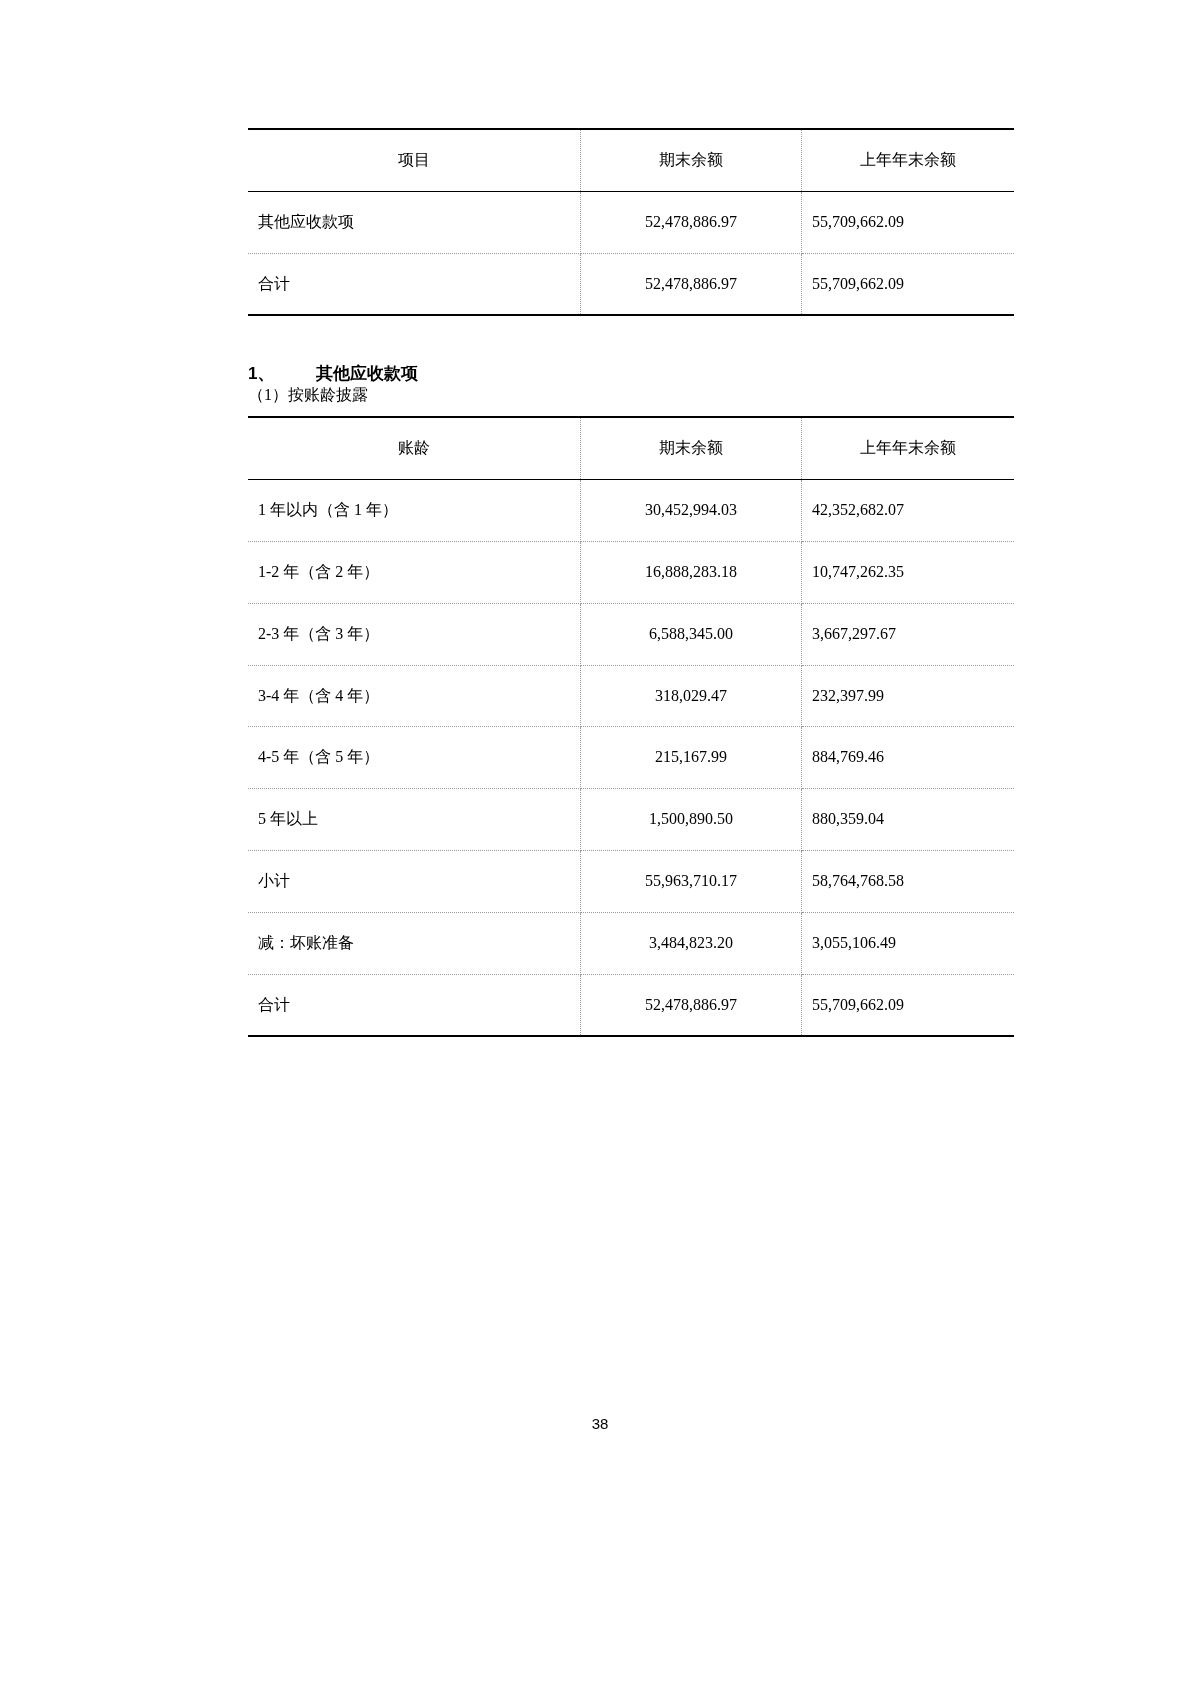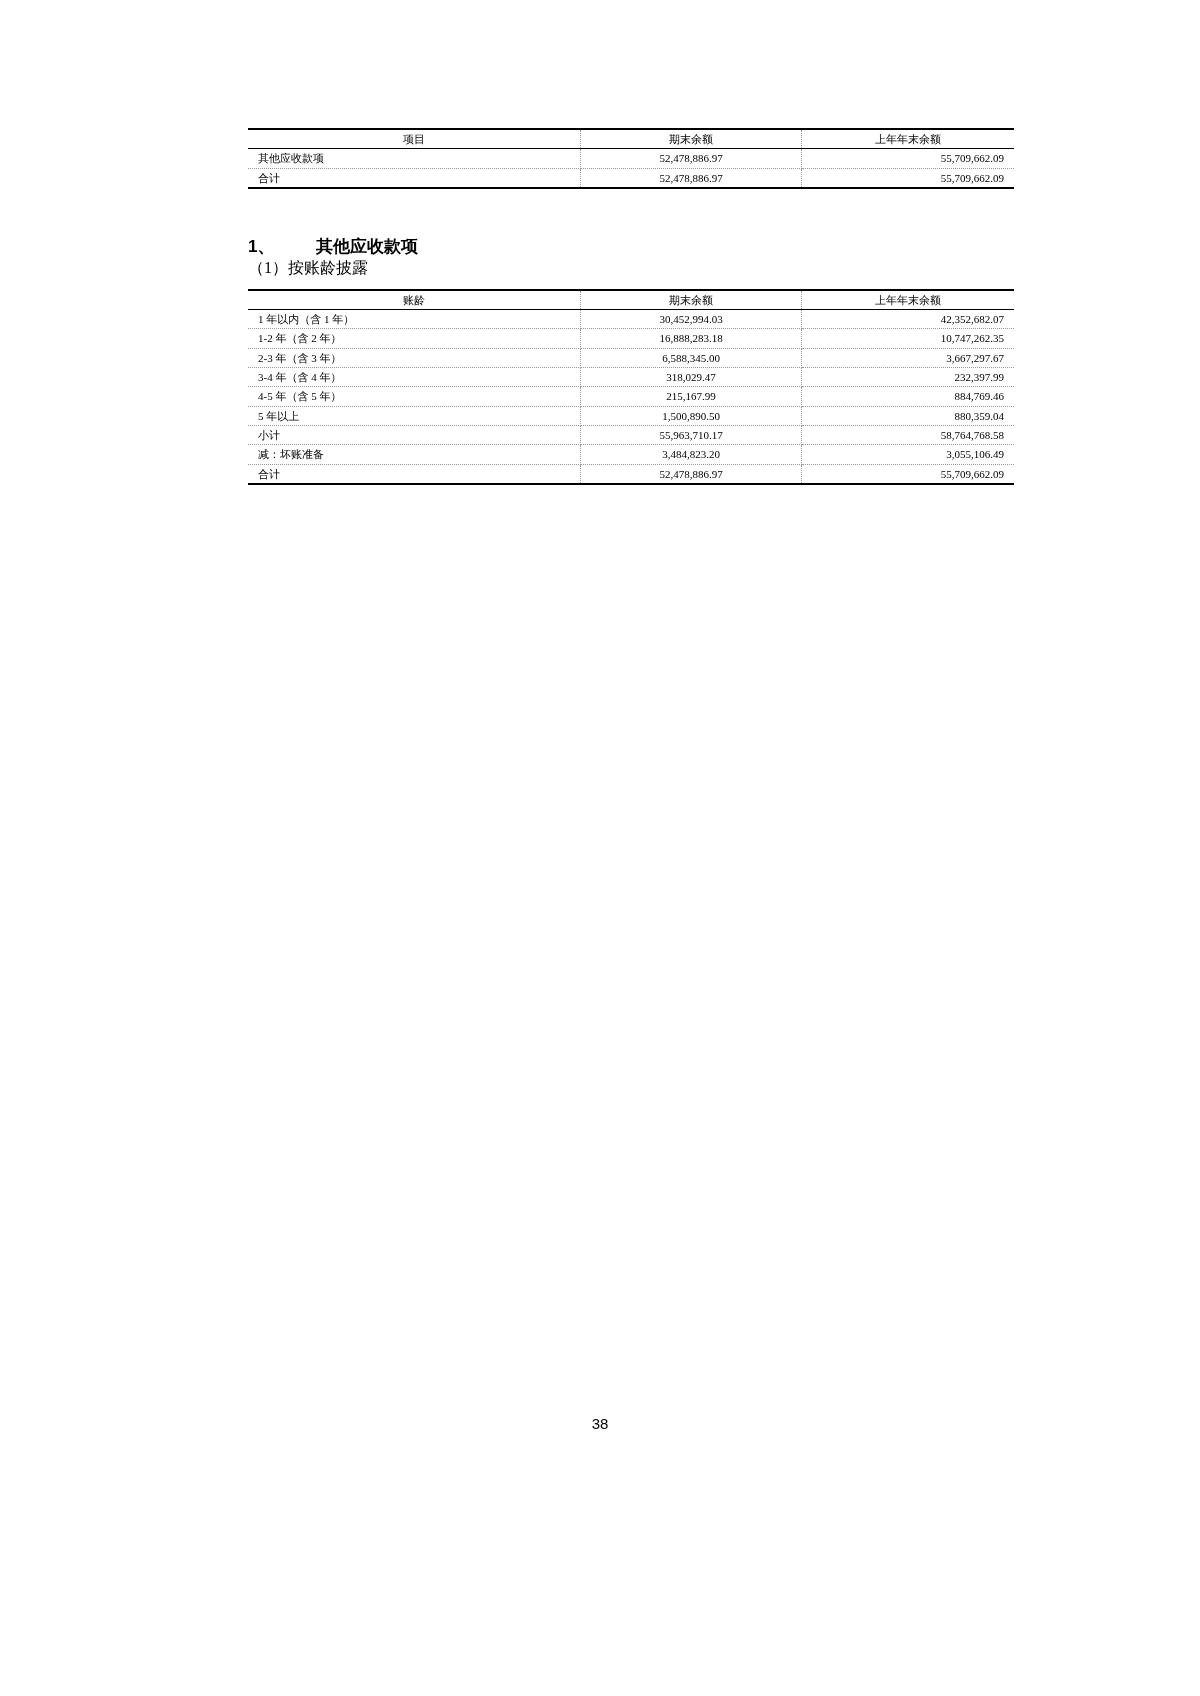--- a/index.html
+++ b/index.html
@@ -27,22 +27,22 @@
     top: 128px;
     width: 704px;
   }
 
   table.fin {
     border-collapse: collapse;
     width: 704px;
     table-layout: fixed;
   }
   table.fin td {
-    padding: 2px 10px;
-    font-size: 11px;
+    padding: 20px 10px;
+    font-size: 16px;
     line-height: 1.3;
     vertical-align: middle;
     border-bottom: 1px dotted #999999;
   }
   table.fin tr.hdr td {
     text-align: center;
     border-bottom: 1px solid #000000;
   }
   table.fin tr.top-rule td {
     border-top: 2.5px solid #000000;
@@ -55,21 +55,20 @@
     text-align: left;
     border-right: 1px dotted #999999;
   }
   table.fin td.c2 {
     width: 200px;
     text-align: center;
     border-right: 1px dotted #999999;
   }
   table.fin td.c3 {
     width: 192px;
-    text-align: right;
   }
   table.fin tr.hdr td.c1,
   table.fin tr.hdr td.c2,
   table.fin tr.hdr td.c3 {
     text-align: center;
   }
   td.center { text-align: center; }
   td.indent { padding-left: 18px; }
 
   .sec-heading {

